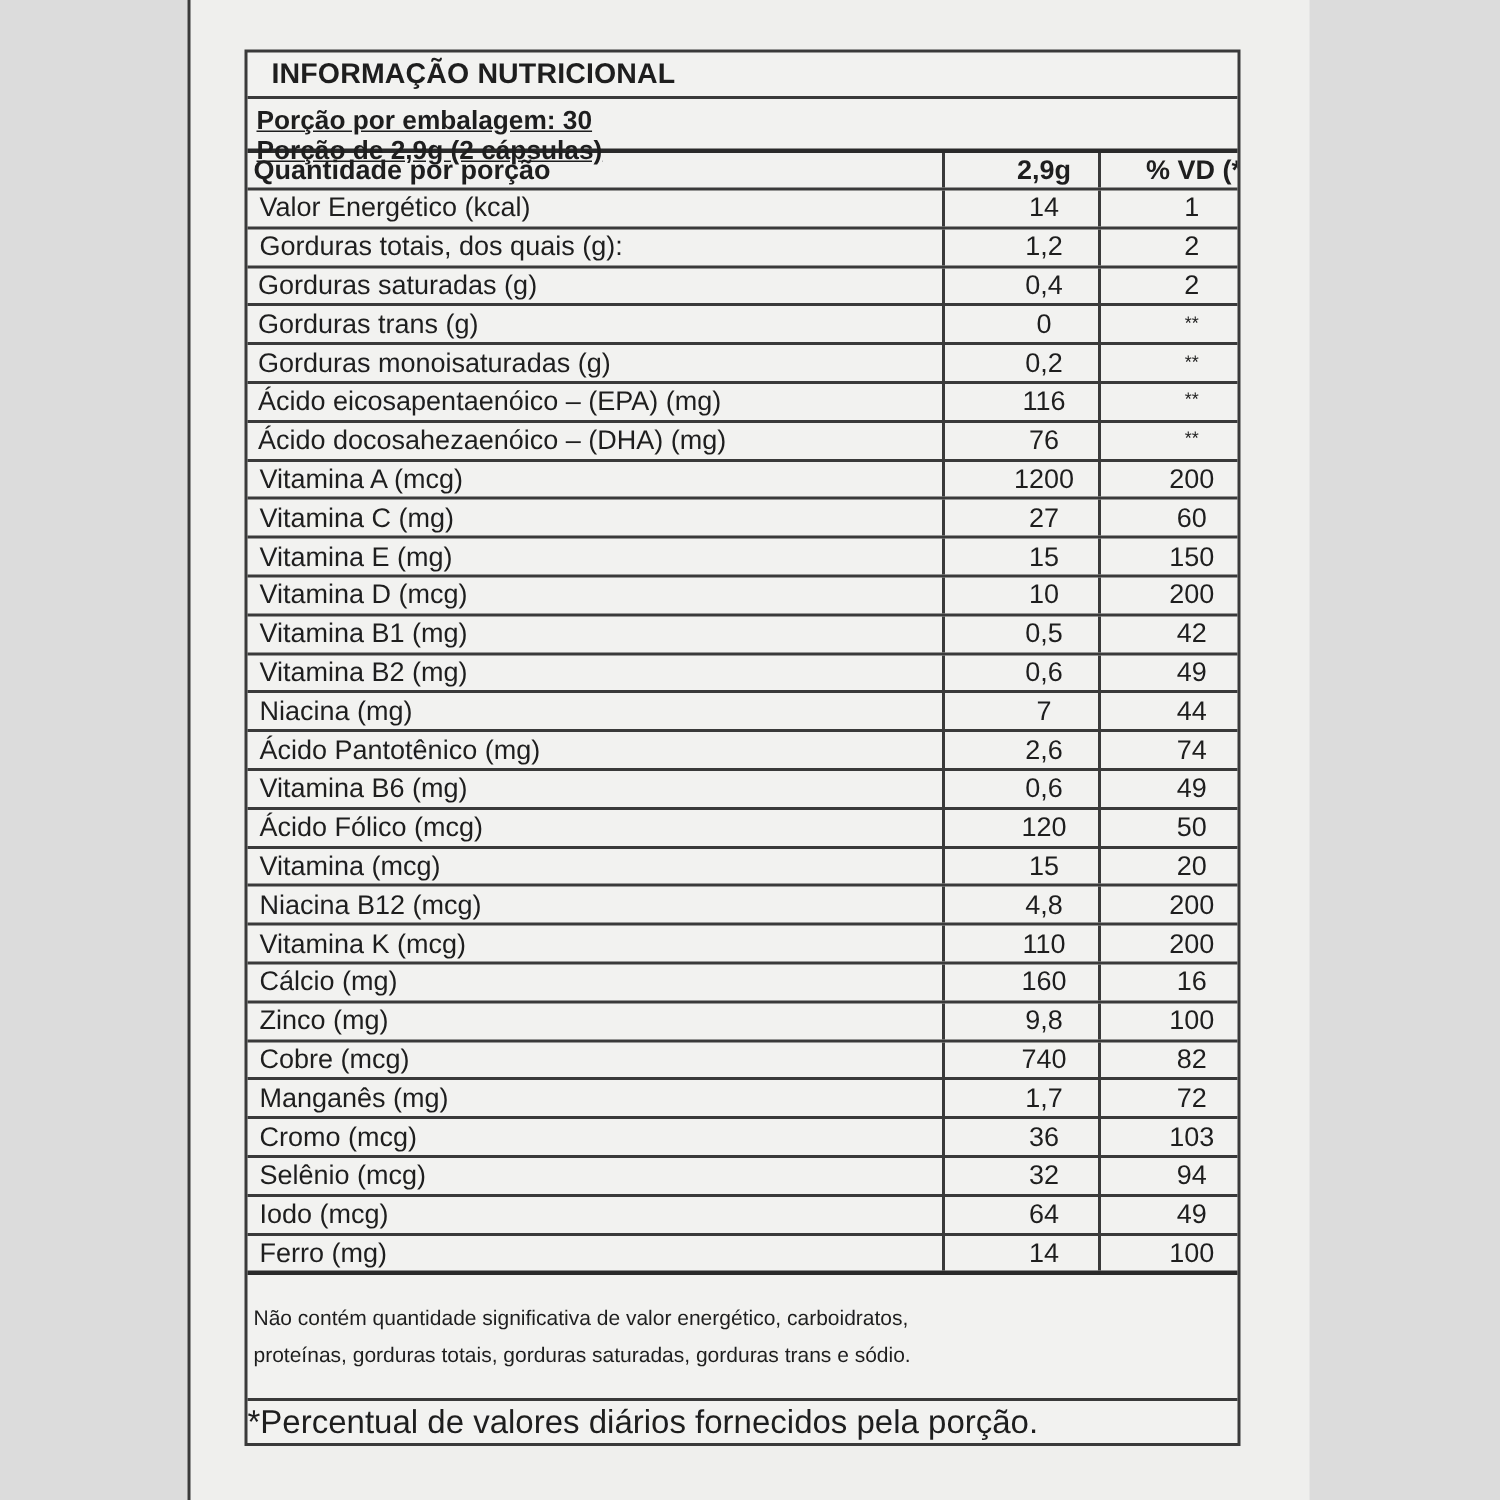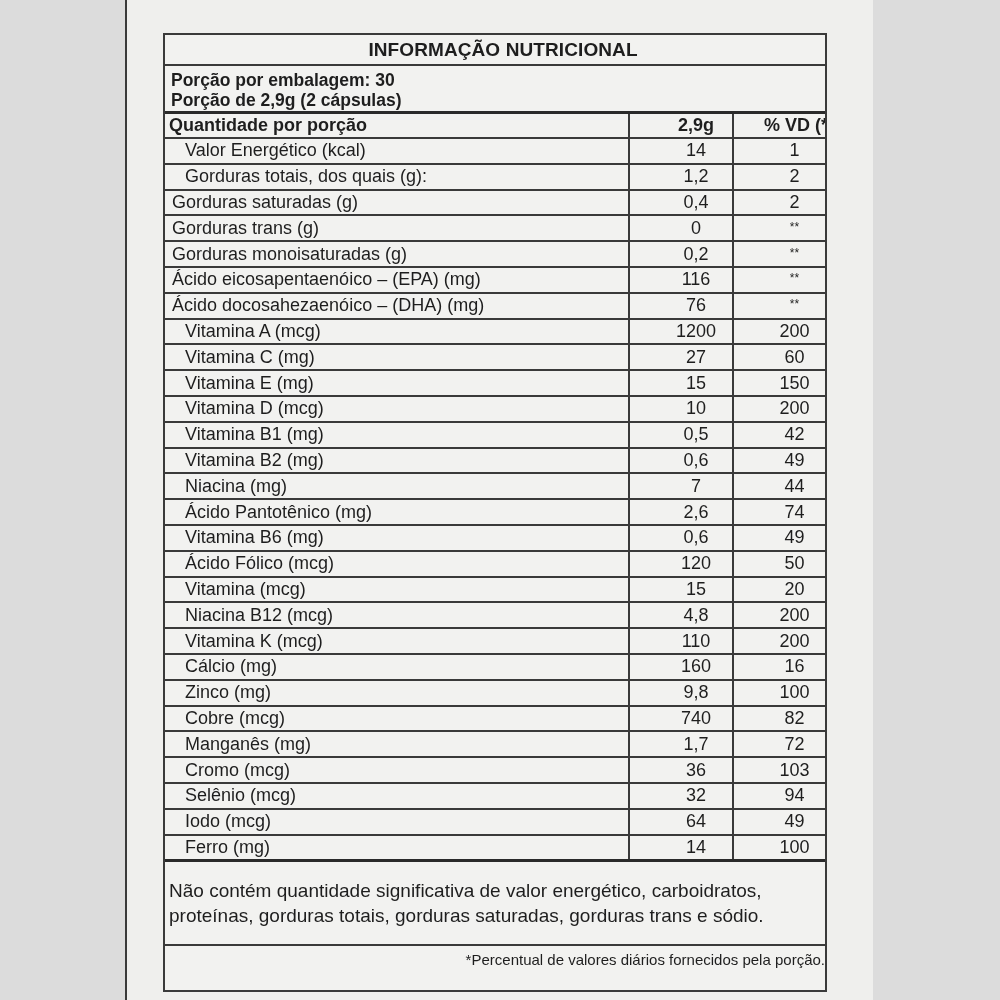--- a/index.html
+++ b/index.html
@@ -15,56 +15,56 @@
     border-left: 2px solid #3a3a3a;
     box-sizing: border-box;
   }
   .label {
     position: absolute; left: 163px; top: 33px; width: 664px;
     border: 2px solid #3a3a3a; box-sizing: border-box;
     background: #f2f2f0;
   }
   .title {
     height: 29px; border-bottom: 2px solid #3a3a3a;
-    text-align: center; font-weight: bold; font-size: 19px; line-height: 29px;
+    font-weight: bold; font-size: 19px; line-height: 29px;
     letter-spacing: 0.1px;
     padding-left: 16px;
   }
   .portion {
-    height: 48px; border-bottom: 3px solid #2a2a2a;
+    height: 36px; border-bottom: 3px solid #2a2a2a;
     padding: 4px 0 14px 6px; box-sizing: border-box;
-    font-weight: bold; font-size: 17.5px; line-height: 20px;
+    font-weight: bold; font-size: 17.5px; line-height: 20px; text-decoration: underline;
   }
   table {
     width: 100%; border-collapse: collapse; table-layout: fixed;
   }
   col.c1 { width: 464px; }
   col.c2 { width: 104px; }
   col.c3 { width: auto; }
   td, th {
     border-bottom: 2px solid #3a3a3a;
     height: 23.8px; padding: 0; font-size: 18px; line-height: 23px;
     white-space: nowrap; overflow: hidden;
   }
   td + td, th + th { border-left: 2px solid #3a3a3a; padding-left: 30px; }
   th { font-weight: bold; text-align: left; }
   th.num, td.num { text-align: center; }
-  td.name { padding-left: 20px; }
+  td.name { padding-left: 8px; }
   td.name.indent { padding-left: 7px; margin-left: 24px; }
   th.name { padding-left: 4px; }
   tr.header th { height: 23px; }
   tr.last td { border-bottom: 3px solid #2a2a2a; }
   .stars { font-size: 12px; vertical-align: top; line-height: 20px; }
   .note {
     height: 84px; border-bottom: 2px solid #3a3a3a; box-sizing: border-box;
-    padding: 16px 0 0 4px; font-size: 19px; line-height: 25px;
+    padding: 16px 0 0 4px; font-size: 14px; line-height: 25px;
     white-space: nowrap;
   }
   .footnote {
-    height: 44px; text-align: right; font-size: 15px; line-height: 28px;
+    height: 28px; text-align: left; font-size: 22px; line-height: 28px;
   }
 </style>
 </head>
 <body>
 
 <div class="card"></div>
 
 <div class="label">
   <div class="title">INFORMAÇÃO NUTRICIONAL</div>
   <div class="portion">

